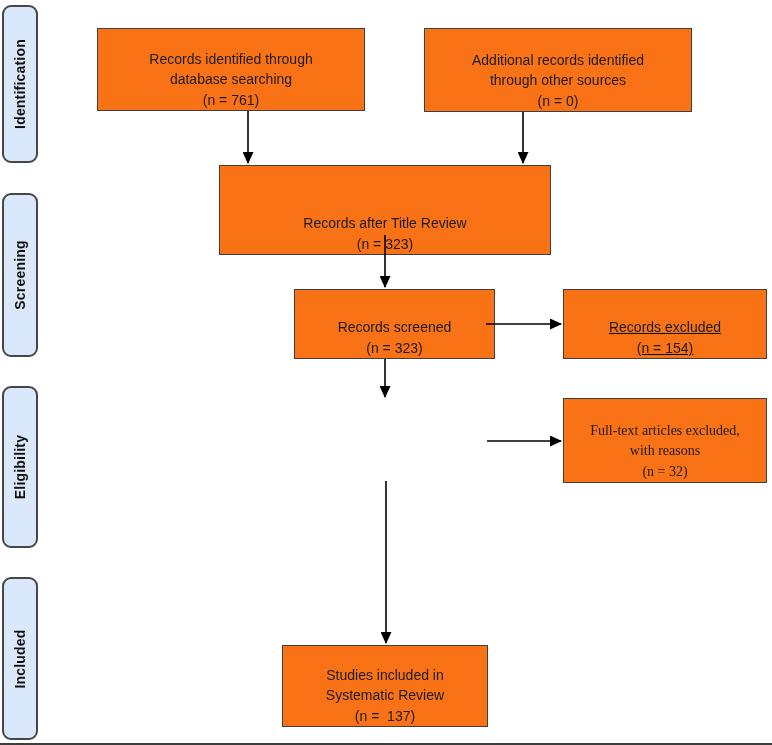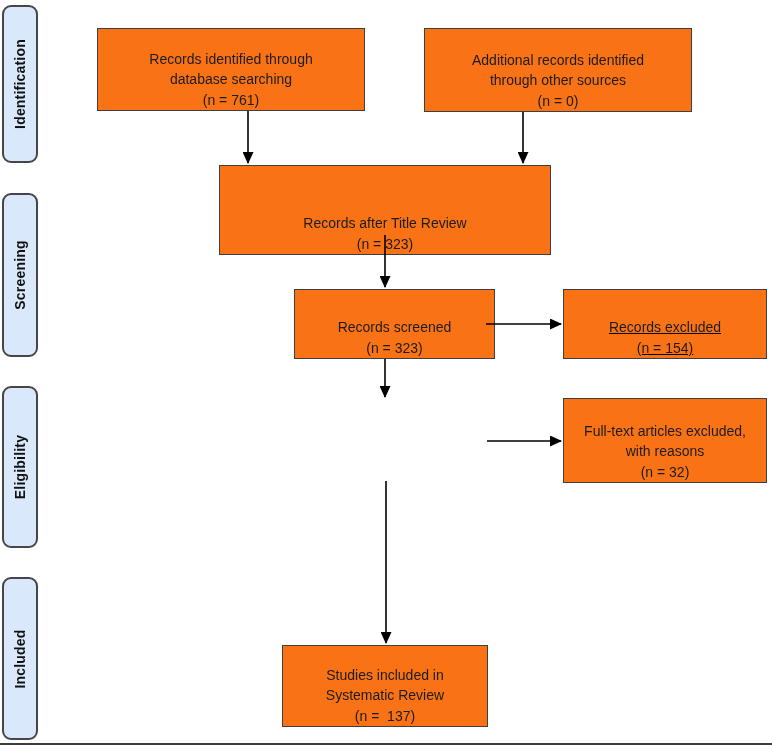--- a/index.html
+++ b/index.html
@@ -57,21 +57,21 @@
     line-height: 1.45;
     color: #1c1c1c;
     white-space: pre-wrap;
   }
   #b0 { left: 97px;  top: 28px;  width: 268px; height: 83px; }
   #b1 { left: 424px; top: 28px;  width: 268px; height: 84px; }
   #b2 { left: 219px; top: 165px; width: 332px; height: 90px; }
   #b3 { left: 278px; top: 289px; width: 201px; height: 70px; margin-left: 16px; }
   #b4 { left: 563px; top: 289px; width: 204px; height: 70px; text-decoration: underline; }
   #b5 { left: 282px; top: 399px; width: 205px; height: 82px; }
-  #b6 { left: 563px; top: 398px; width: 204px; height: 85px; }
+  #b6 { left: 563px; top: 398px; width: 204px; height: 85px; font-family: Liberation Serif, serif; }
   #b7 { left: 282px; top: 645px; width: 206px; height: 82px; }
 
   
   .arrows {
     position: absolute;
     left: 0;
     top: 0;
     pointer-events: none;
   }
   .arrows line {

